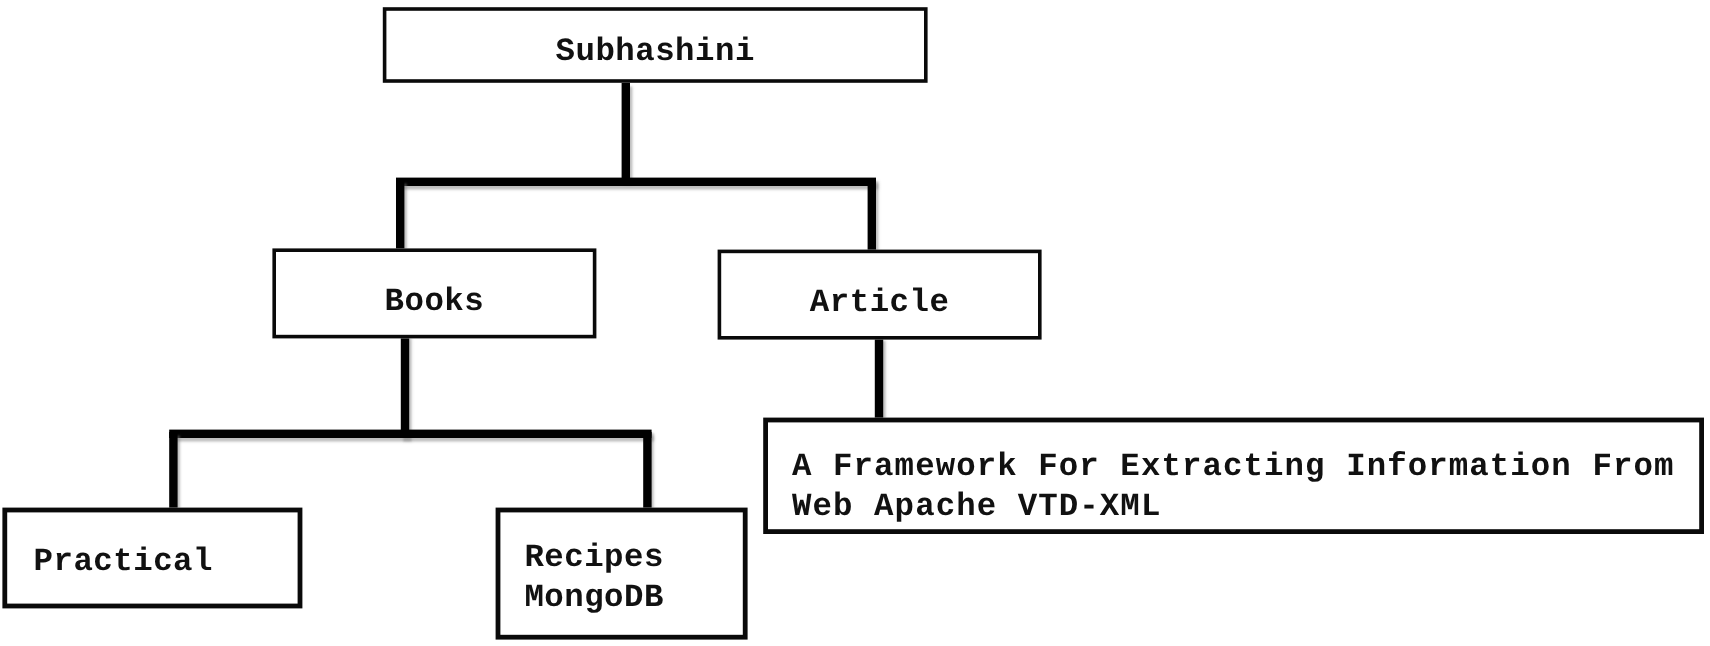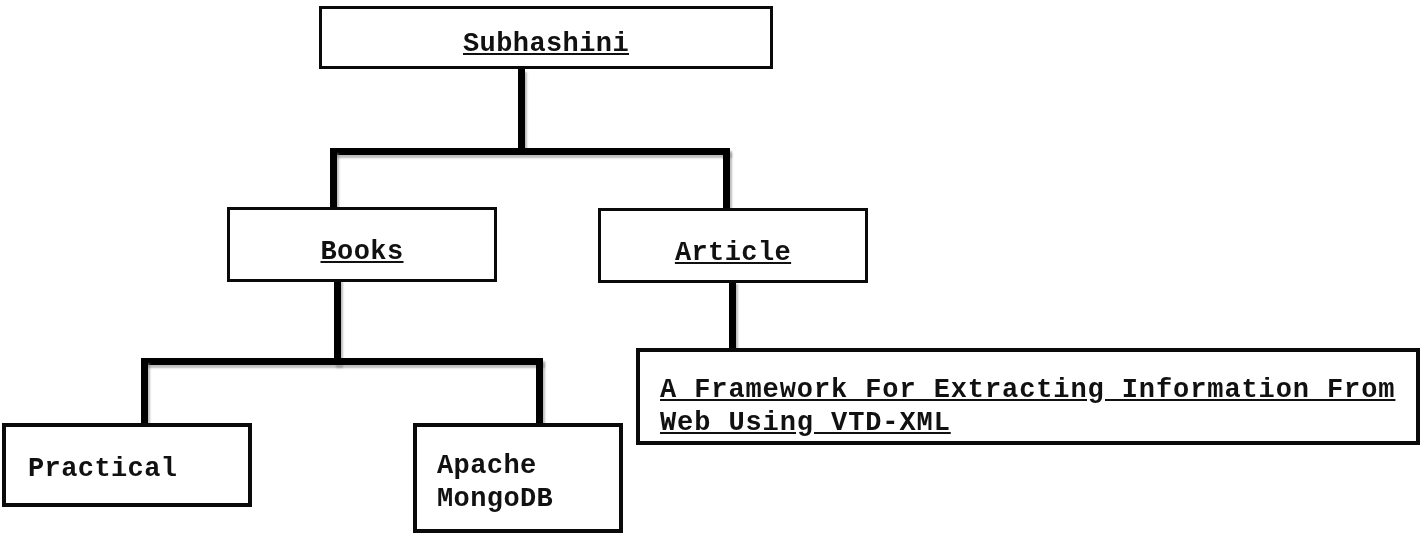--- a/index.html
+++ b/index.html
@@ -32,36 +32,34 @@
     letter-spacing: 0.4px;
     z-index: 2;
   }
   .node.thick {
     border-width: 4px;
   }
   .node.center {
     display: flex;
     align-items: center;
     justify-content: center;
-    text-decoration: underline;
   }
   .node.leftcol {
     display: flex;
     flex-direction: column;
     justify-content: center;
     align-items: flex-start;
     line-height: 1.22;
   }
   .node .line {
     white-space: nowrap;
   }
   .framework {
     line-height: 1.15;
     letter-spacing: 0.9px;
-    text-decoration: underline;
   }
 </style>
 </head>
 <body>
 
 <div class="canvas">
 
   <div class="conn" style="left:518px; top:69px;  width:7px;   height:82px;"></div>
   <div class="conn" style="left:330px; top:148px; width:400px; height:7px;"></div>
   <div class="conn" style="left:330px; top:150px; width:7px;   height:60px;"></div>
@@ -82,22 +80,22 @@
 
   <div class="node center" style="left:598px; top:208px; width:270px; height:75px; padding-top:14px;align-items:center;">
     <span class="line">Article</span>
   </div>
 
   <div class="node leftcol thick" style="left:2px; top:423px; width:250px; height:84px; padding-left:22px; padding-top:8px;">
     <span class="line">Practical</span>
   </div>
 
   <div class="node leftcol thick" style="left:413px; top:423px; width:210px; height:110px; padding-left:20px; padding-top:10px;">
-    <span class="line">Apache</span>
+    <span class="line">Recipes</span>
     <span class="line">MongoDB</span>
   </div>
 
   <div class="node leftcol thick framework" style="left:636px; top:348px; width:784px; height:97px; padding-left:20px; padding-top:20px;">
     <span class="line">A Framework For Extracting Information From</span>
-    <span class="line">Web Using VTD-XML</span>
+    <span class="line">Web Apache VTD-XML</span>
   </div>
 
 </div>
 
 </body></html>

